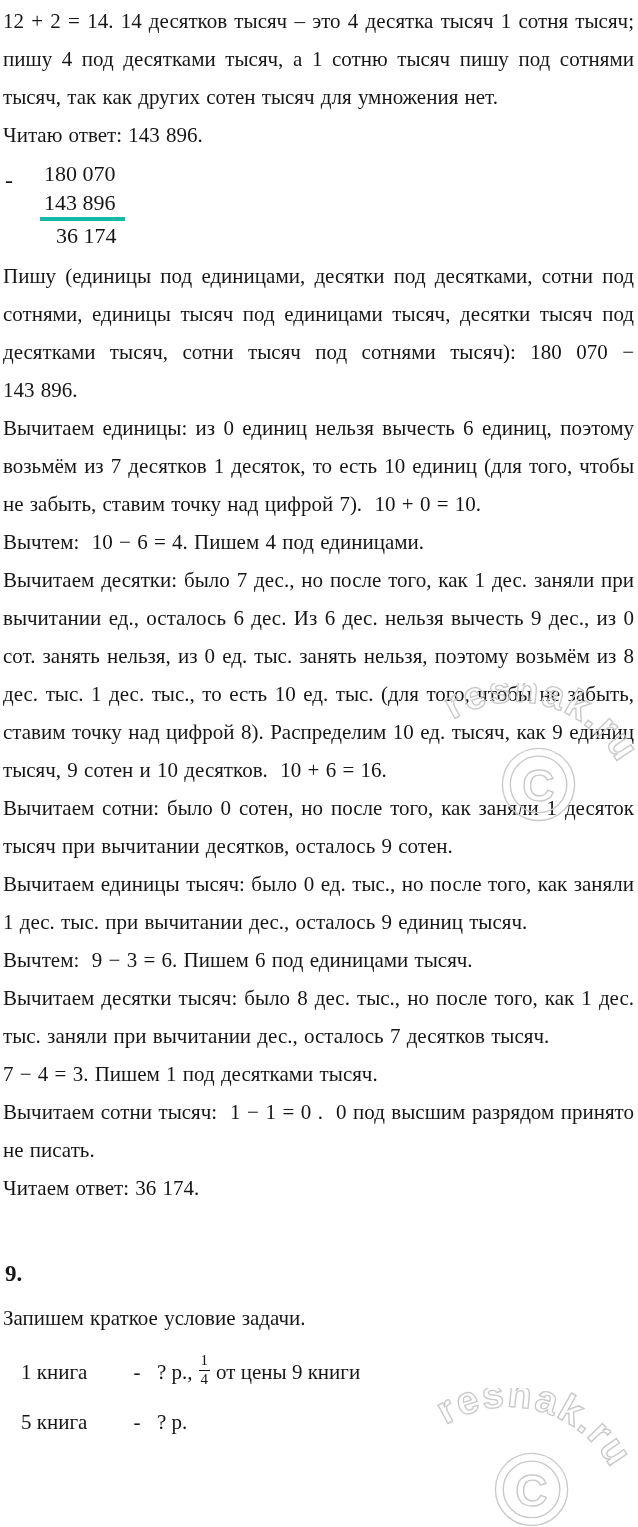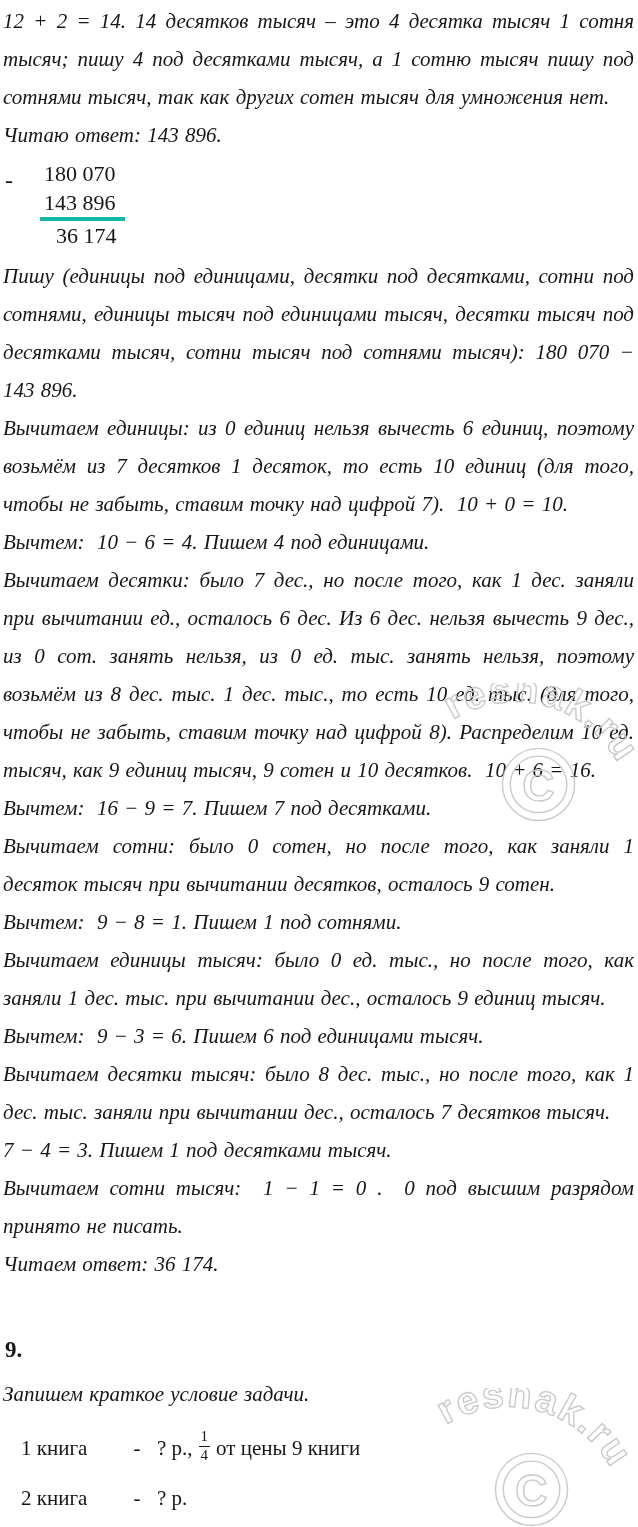--- a/index.html
+++ b/index.html
@@ -5,21 +5,20 @@
   html,body{margin:0;padding:0;background:#ffffff;}
   body{width:638px;height:1527px;overflow:hidden;}
   .page{
     position:relative;width:638px;height:1527px;background:#ffffff;
     font-family:"Liberation Serif","DejaVu Serif",serif;color:#161616;
   }
   .content{position:relative;z-index:1;padding:2px 4px 0 3px;}
   p.t{
     margin:0;font-size:21px;line-height:38px;text-align:justify;
     word-spacing:1px;
-    font-style:italic;
   }
   
   .sub-block{
     position:relative;width:max-content;margin:5px 0 7px 2px;
     font-size:22px;line-height:29px;padding-left:16px;
   }
   .sub-op{position:absolute;left:0;top:9px;font-size:24px;line-height:24px;}
   .sub-row{padding:0 8px 0 4px;white-space:nowrap;margin-left:19px;}
   .sub-row.underlined{border-bottom:4px solid #14b8a6;}
   .sub-row.sub-result{padding-left:16px;border:none;}
@@ -82,23 +81,21 @@
       <span class="sub-op">-</span>
       <div class="sub-row">180&nbsp;070</div>
       <div class="sub-row underlined">143&nbsp;896</div>
       <div class="sub-row sub-result">36&nbsp;174</div>
     </div>
 
     <p class="t">Пишу (единицы под единицами, десятки под десятками, сотни под сотнями, единицы тысяч под единицами тысяч, десятки тысяч под десятками тысяч, сотни тысяч под сотнями тысяч): 180&nbsp;070 − 143&nbsp;896.</p>
     <p class="t">Вычитаем единицы: из 0 единиц нельзя вычесть 6 единиц, поэтому возьмём из 7 десятков 1 десяток, то есть 10 единиц (для того, чтобы не забыть, ставим точку над цифрой 7).&nbsp; 10 + 0 = 10.</p>
     <p class="t">Вычтем:&nbsp; 10 − 6 = 4. Пишем 4 под единицами.</p>
     <p class="t">Вычитаем десятки: было 7 дес., но после того, как 1 дес. заняли при вычитании ед., осталось 6 дес. Из 6 дес. нельзя вычесть 9 дес., из 0 сот. занять нельзя, из 0 ед. тыс. занять нельзя, поэтому возьмём из 8 дес. тыс. 1 дес. тыс., то есть 10 ед. тыс. (для того, чтобы не забыть, ставим точку над цифрой 8). Распределим 10 ед. тысяч, как 9 единиц тысяч, 9 сотен и 10 десятков.&nbsp; 10 + 6 = 16.</p>
-    <p class="t">Вычтем:&nbsp; 16 − 9 = 7. Пишем 7 под десятками.</p>
     <p class="t">Вычитаем сотни: было 0 сотен, но после того, как заняли 1 десяток тысяч при вычитании десятков, осталось 9 сотен.</p>
-    <p class="t">Вычтем:&nbsp; 9 − 8 = 1. Пишем 1 под сотнями.</p>
     <p class="t">Вычитаем единицы тысяч: было 0 ед. тыс., но после того, как заняли 1 дес. тыс. при вычитании дес., осталось 9 единиц тысяч.</p>
     <p class="t">Вычтем:&nbsp; 9 − 3 = 6. Пишем 6 под единицами тысяч.</p>
     <p class="t">Вычитаем десятки тысяч: было 8 дес. тыс., но после того, как 1 дес. тыс. заняли при вычитании дес., осталось 7 десятков тысяч.</p>
     <p class="t">7 − 4 = 3. Пишем 1 под десятками тысяч.</p>
     <p class="t">Вычитаем сотни тысяч:&nbsp; 1 − 1 = 0&nbsp;.&nbsp; 0 под высшим разрядом принято не писать.</p>
     <p class="t">Читаем ответ: 36&nbsp;174.</p>
 
     <h2 class="task-num">9.</h2>
     <p class="t intro">Запишем краткое условие задачи.</p>
 
@@ -109,21 +106,21 @@
         <span class="cond-value">
           <span>? р.,</span>
           <span class="frac">
             <span class="num">1</span>
             <span class="den">4</span>
           </span>
           <span>от цены 9 книги</span>
         </span>
       </div>
       <div class="cond-row r2">
-        <span class="cond-label">2 книга</span>
+        <span class="cond-label">5 книга</span>
         <span class="cond-dash">-</span>
         <span class="cond-value">? р.</span>
       </div>
 
     </div>
 
   </div>
 </div>
 
 </body></html>

